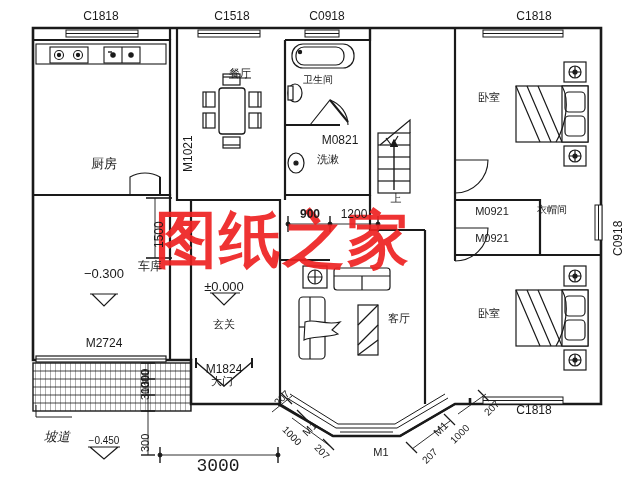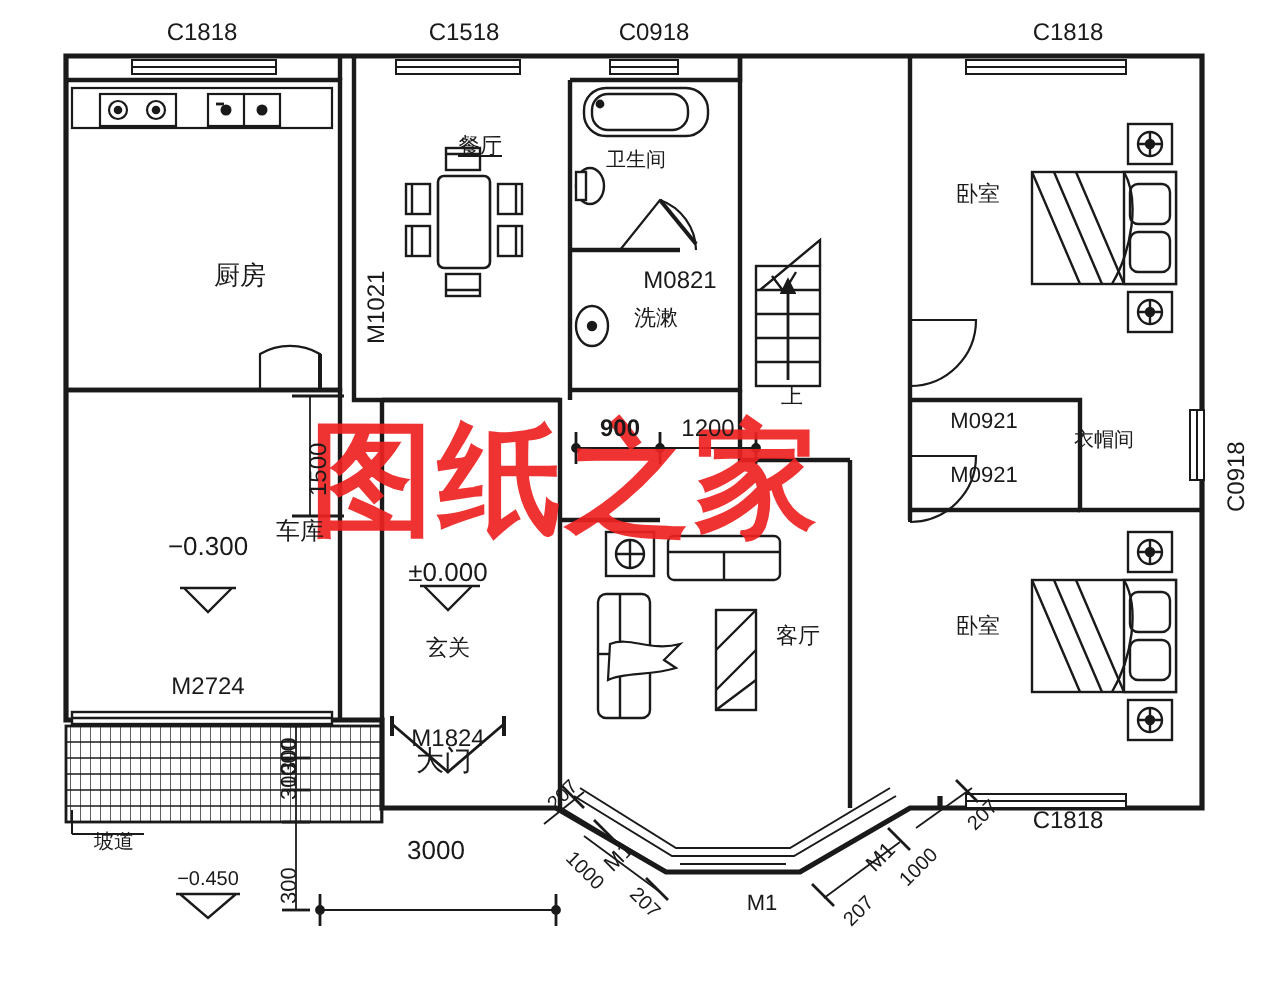--- a/index.html
+++ b/index.html
@@ -310,32 +310,32 @@
       <line x1="458" y1="414" x2="486" y2="394"></line>
       <line x1="406" y1="442" x2="417" y2="453" stroke-width="1.3"></line>
       <line x1="444" y1="414" x2="455" y2="425" stroke-width="1.3"></line>
       <line x1="478" y1="390" x2="489" y2="401" stroke-width="1.3"></line>
     </g>
   </g>
 </svg>
 
 <div class="wm" style="left:155px;top:198px;font-size:62px;">图纸之家</div>
 
-<div class="lbl cn" style="left:104px;top:138px;font-size:13px;transform:translate(-50%,-50%);margin-left:16px;">厨房</div>
+<div class="lbl cn" style="left:104px;top:164px;font-size:13px;transform:translate(-50%,-50%);">厨房</div>
 <div class="lbl cn" style="left:240px;top:73px;font-size:11px;transform:translate(-50%,-50%);text-decoration:underline;">餐厅</div>
 <div class="lbl cn" style="left:318px;top:80px;font-size:10px;transform:translate(-50%,-50%);">卫生间</div>
 <div class="lbl cn" style="left:328px;top:159px;font-size:11px;transform:translate(-50%,-50%);font-family:Liberation Mono, monospace;">洗漱</div>
 <div class="lbl cn" style="left:489px;top:97px;font-size:11px;transform:translate(-50%,-50%);">卧室</div>
 <div class="lbl cn" style="left:489px;top:313px;font-size:11px;transform:translate(-50%,-50%);">卧室</div>
-<div class="lbl cn" style="left:552px;top:220px;font-size:10px;transform:translate(-50%,-50%);">衣帽间</div>
+<div class="lbl cn" style="left:552px;top:210px;font-size:10px;transform:translate(-50%,-50%);">衣帽间</div>
 <div class="lbl cn" style="left:399px;top:318px;font-size:11px;transform:translate(-50%,-50%);">客厅</div>
 <div class="lbl cn" style="left:104px;top:266px;font-size:12px;transform:translate(-50%,-50%);margin-left:46px;">车库</div>
 <div class="lbl cn" style="left:224px;top:324px;font-size:11px;transform:translate(-50%,-50%);">玄关</div>
-<div class="lbl cn" style="left:222px;top:381px;font-size:14px;transform:translate(-50%,-50%);">大门</div>
-<div class="lbl cn" style="left:57px;top:421px;font-size:10px;transform:translate(-50%,-50%);">坡道</div>
+<div class="lbl cn" style="left:222px;top:381px;font-size:11px;transform:translate(-50%,-50%);">大门</div>
+<div class="lbl cn" style="left:57px;top:437px;font-size:13px;transform:translate(-50%,-50%);font-style:italic;">坡道</div>
 
 <div class="lbl" style="left:104px;top:273px;font-size:13px;transform:translate(-50%,-50%);">−0.300</div>
 <div class="lbl" style="left:224px;top:286px;font-size:13px;transform:translate(-50%,-50%);">±0.000</div>
 <div class="lbl" style="left:104px;top:440px;font-size:10px;transform:translate(-50%,-50%);">−0.450</div>
 
 <div class="lbl rot90" style="left:181px;top:172px;font-size:12px;">M1021</div>
 <div class="lbl" style="left:340px;top:140px;font-size:12px;transform:translate(-50%,-50%);">M0821</div>
 <div class="lbl" style="left:492px;top:211px;font-size:11px;transform:translate(-50%,-50%);">M0921</div>
 <div class="lbl" style="left:492px;top:238px;font-size:11px;transform:translate(-50%,-50%);">M0921</div>
 <div class="lbl" style="left:104px;top:343px;font-size:12px;transform:translate(-50%,-50%);">M2724</div>
@@ -348,21 +348,21 @@
 <div class="lbl" style="left:101px;top:16px;font-size:12px;transform:translate(-50%,-50%);">C1818</div>
 <div class="lbl" style="left:232px;top:16px;font-size:12px;transform:translate(-50%,-50%);">C1518</div>
 <div class="lbl" style="left:327px;top:16px;font-size:12px;transform:translate(-50%,-50%);">C0918</div>
 <div class="lbl" style="left:534px;top:16px;font-size:12px;transform:translate(-50%,-50%);">C1818</div>
 <div class="lbl" style="left:534px;top:410px;font-size:12px;transform:translate(-50%,-50%);">C1818</div>
 <div class="lbl rot90" style="left:611px;top:256px;font-size:12px;">C0918</div>
 
 <div class="lbl rot90" style="left:152px;top:248px;font-size:12px;">1500</div>
 <div class="lbl" style="left:310px;top:214px;font-size:12px;transform:translate(-50%,-50%);font-weight:bold;">900</div>
 <div class="lbl" style="left:354px;top:214px;font-size:12px;transform:translate(-50%,-50%);">1200</div>
-<div class="lbl" style="left:218px;top:425px;font-size:13px;transform:translate(-50%,-50%);">3000</div>
+<div class="lbl" style="left:218px;top:466px;font-size:18px;transform:translate(-50%,-50%);font-family:Liberation Mono, monospace;">3000</div>
 
 <div class="lbl rot90" style="left:139px;top:387px;font-size:11px;">300</div>
 <div class="lbl rot90" style="left:139px;top:400px;font-size:11px;">300</div>
 <div class="lbl rot90" style="left:139px;top:394px;font-size:11px;">1000</div>
 <div class="lbl rot90" style="left:139px;top:452px;font-size:11px;">300</div>
 
 <div class="lbl rotm45" style="left:272px;top:400px;font-size:10px;">207</div>
 <div class="lbl rotp45" style="left:288px;top:424px;font-size:10px;">1000</div>
 <div class="lbl rotp45" style="left:320px;top:442px;font-size:10px;">207</div>
 <div class="lbl rotm45" style="left:420px;top:458px;font-size:10px;">207</div>

